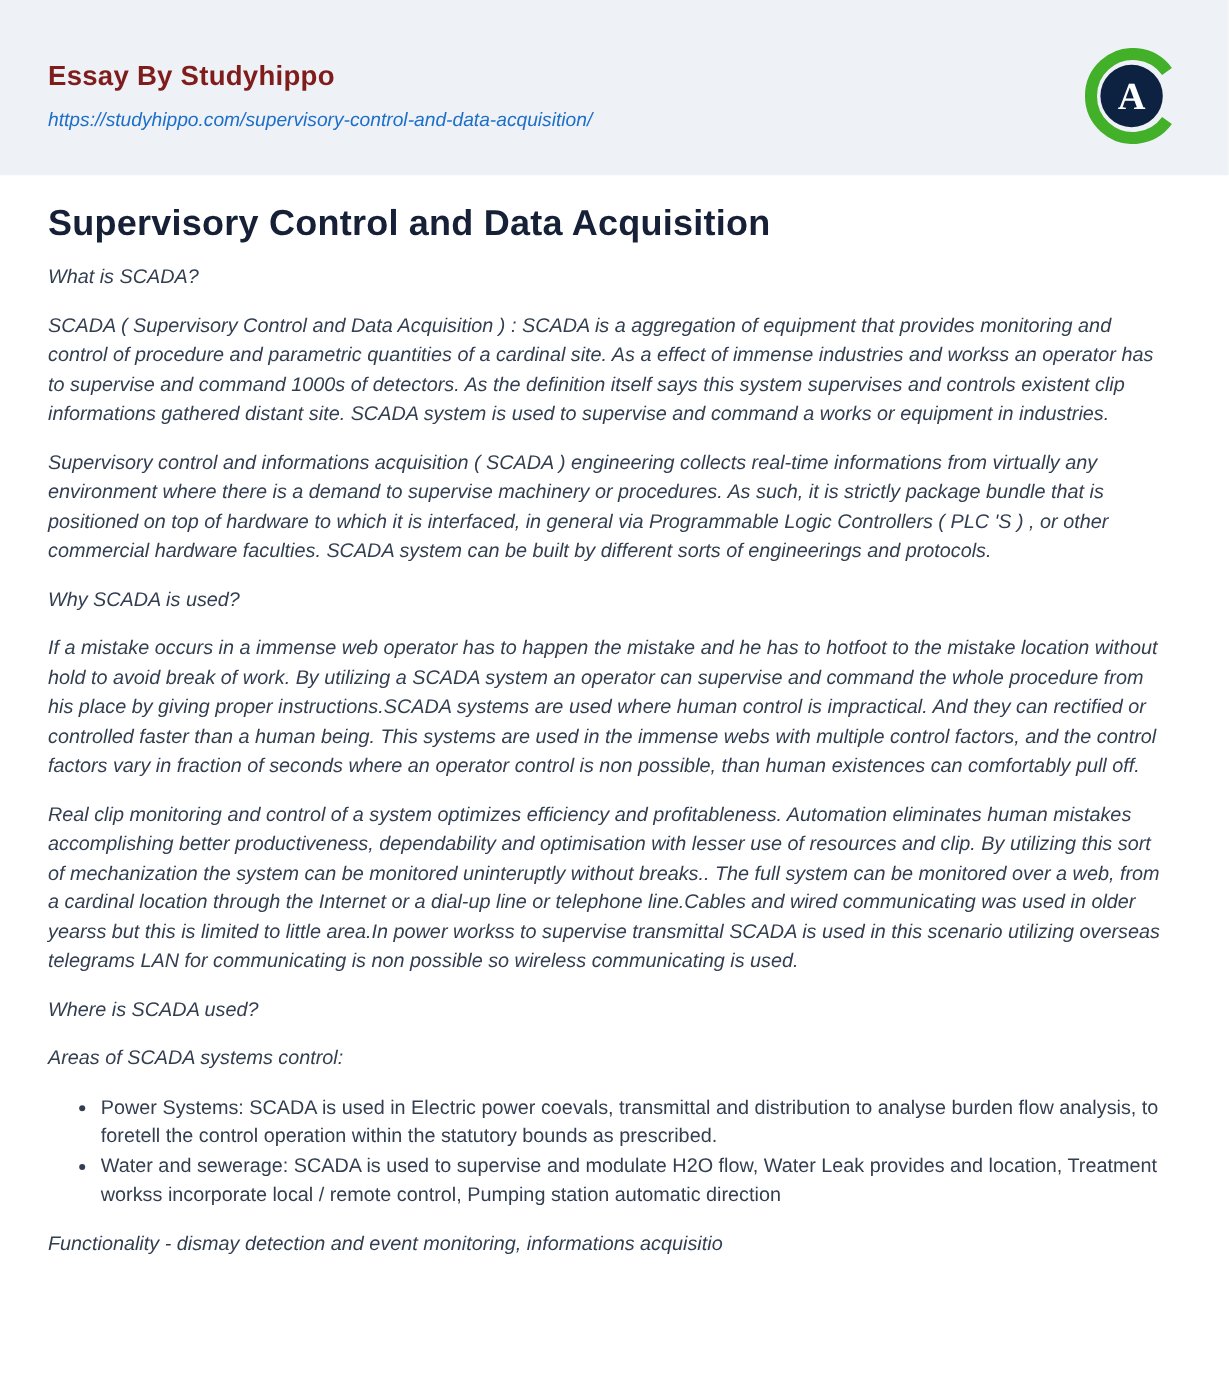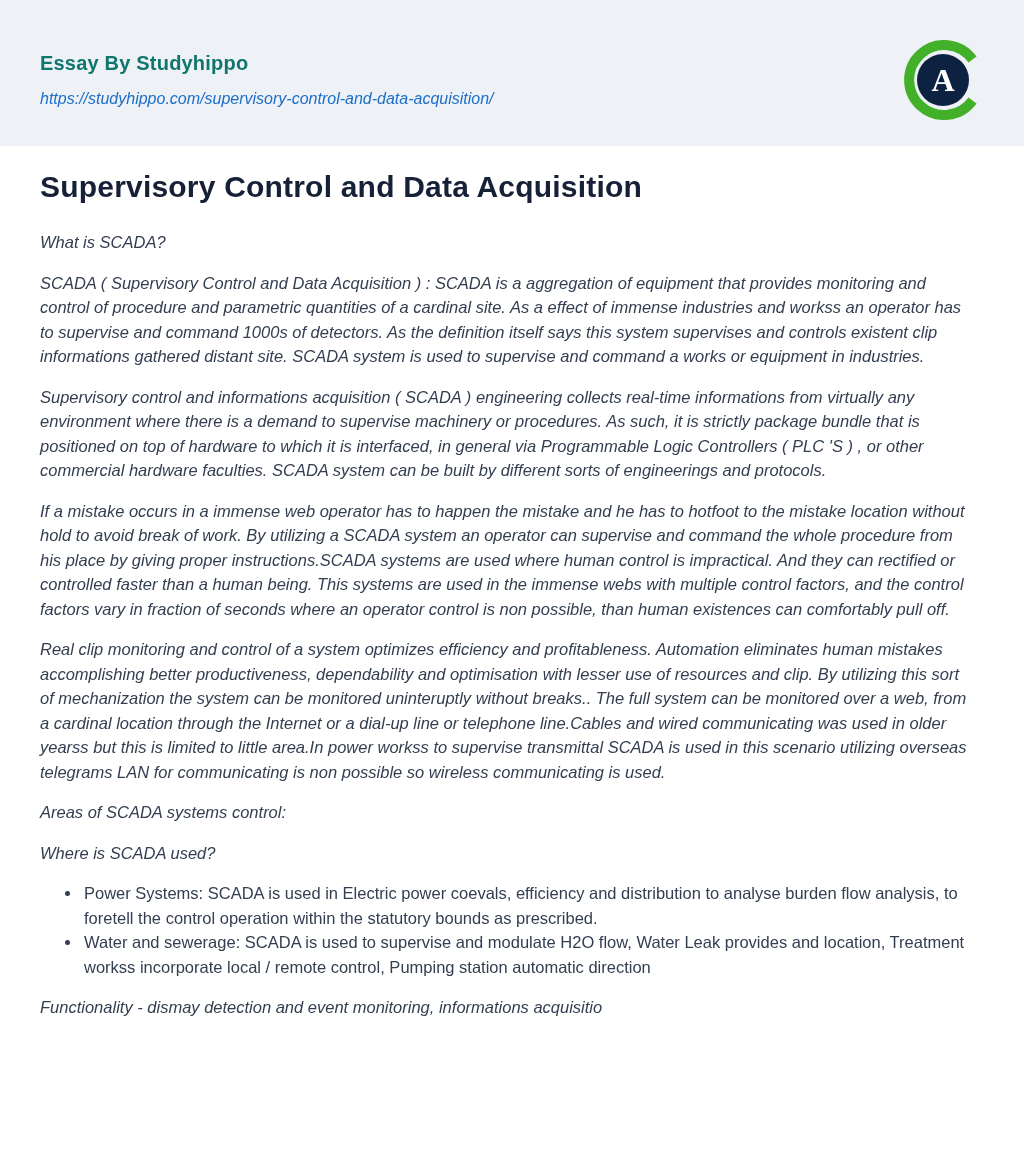--- a/index.html
+++ b/index.html
@@ -12,22 +12,22 @@
     color: #333e50;
   }
   .header {
     background: #eef1f5;
     padding: 40px 40px 26px 40px;
     display: flex;
     align-items: center;
     justify-content: space-between;
   }
   .site-title {
-    color: #0f766e;
-    font-size: 20px;
+    color: #7f1d1d;
+    font-size: 23px;
     font-weight: bold;
     letter-spacing: .2px;
     margin-bottom: 15px;
   }
   .site-url {
     color: #1d6fc9;
     font-size: 16px;
     text-decoration: none;
     cursor: pointer;
     font-style: italic;
@@ -41,21 +41,21 @@
   }
   .logo svg { display: block; }
   main {
     padding: 24px 54px 0 40px;
   }
   h1.article-title {
     color: #162036;
     font-size: 30px;
     font-weight: bold;
     letter-spacing: .2px;
-    margin-bottom: 26px;
+    margin-bottom: 15px;
   }
   p.para {
     font-size: 16.5px;
     line-height: 24.5px;
     margin: 0 0 16px 0;
     color: #333e50;
     font-style: italic;
   }
   ul.bullet-list {
     margin: 0 0 16px 0;
@@ -89,26 +89,27 @@
       </svg>
     </div>
   </header>
 
   <main>
     <h1 class="article-title">Supervisory Control and Data Acquisition</h1>
 
     <p class="para">What is SCADA?</p>
     <p class="para">SCADA ( Supervisory Control and Data Acquisition ) : SCADA is a aggregation of equipment that provides monitoring and control of procedure and parametric quantities of a cardinal site. As a effect of immense industries and workss an operator has to supervise and command 1000s of detectors. As the definition itself says this system supervises and controls existent clip informations gathered distant site. SCADA system is used to supervise and command a works or equipment in industries.</p>
     <p class="para">Supervisory control and informations acquisition ( SCADA ) engineering collects real-time informations from virtually any environment where there is a demand to supervise machinery or procedures. As such, it is strictly package bundle that is positioned on top of hardware to which it is interfaced, in general via Programmable Logic Controllers ( PLC 'S ) , or other commercial hardware faculties. SCADA system can be built by different sorts of engineerings and protocols.</p>
+    <p class="para">Why SCADA is used?</p>
     <p class="para">If a mistake occurs in a immense web operator has to happen the mistake and he has to hotfoot to the mistake location without hold to avoid break of work. By utilizing a SCADA system an operator can supervise and command the whole procedure from his place by giving proper instructions.SCADA systems are used where human control is impractical. And they can rectified or controlled faster than a human being. This systems are used in the immense webs with multiple control factors, and the control factors vary in fraction of seconds where an operator control is non possible, than human existences can comfortably pull off.</p>
     <p class="para">Real clip monitoring and control of a system optimizes efficiency and profitableness. Automation eliminates human mistakes accomplishing better productiveness, dependability and optimisation with lesser use of resources and clip. By utilizing this sort of mechanization the system can be monitored uninteruptly without breaks.. The full system can be monitored over a web, from a cardinal location through the Internet or a dial-up line or telephone line.Cables and wired communicating was used in older yearss but this is limited to little area.In power workss to supervise transmittal SCADA is used in this scenario utilizing overseas telegrams LAN for communicating is non possible so wireless communicating is used.</p>
+    <p class="para">Where is SCADA used?</p>
     <p class="para">Areas of SCADA systems control:</p>
-    <p class="para">Where is SCADA used?</p>
 
     <ul class="bullet-list">
-      <li>Power Systems: SCADA is used in Electric power coevals, efficiency and distribution to analyse burden flow analysis, to foretell the control operation within the statutory bounds as prescribed.</li>
+      <li>Power Systems: SCADA is used in Electric power coevals, transmittal and distribution to analyse burden flow analysis, to foretell the control operation within the statutory bounds as prescribed.</li>
       <li>Water and sewerage: SCADA is used to supervise and modulate H2O flow, Water Leak provides and location, Treatment workss incorporate local / remote control, Pumping station automatic direction</li>
     </ul>
 
     <p class="para">Functionality - dismay detection and event monitoring, informations acquisitio</p>
   </main>
 
 </div>
 
 </body></html>

